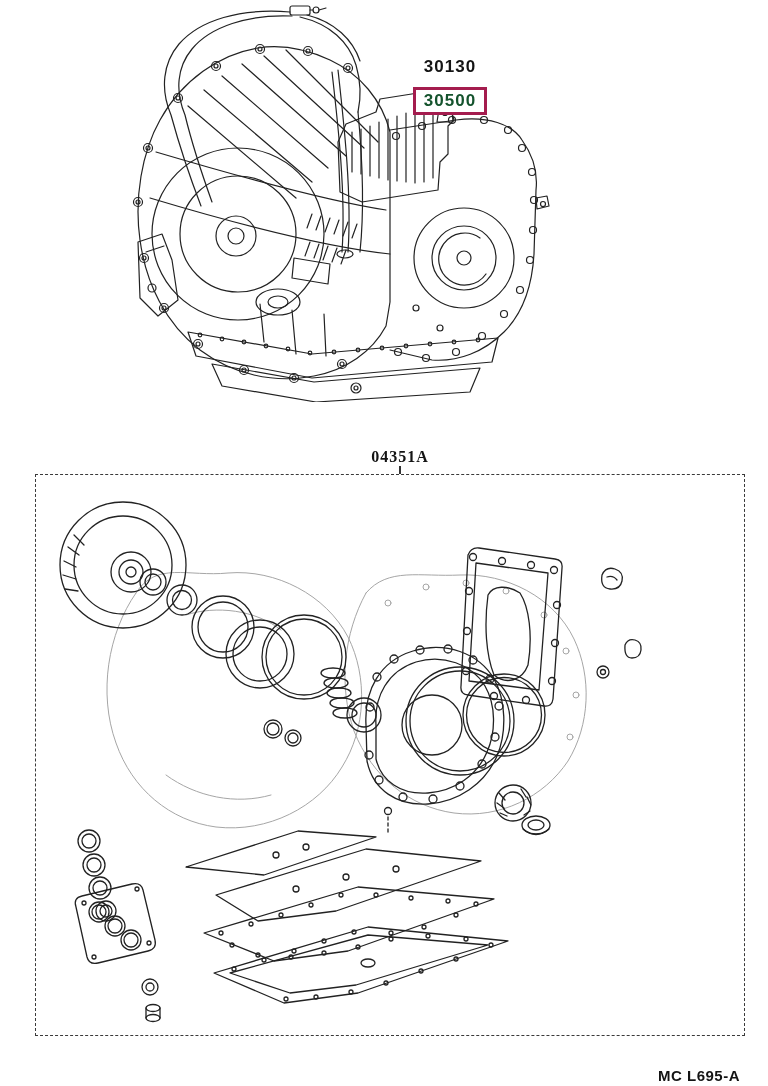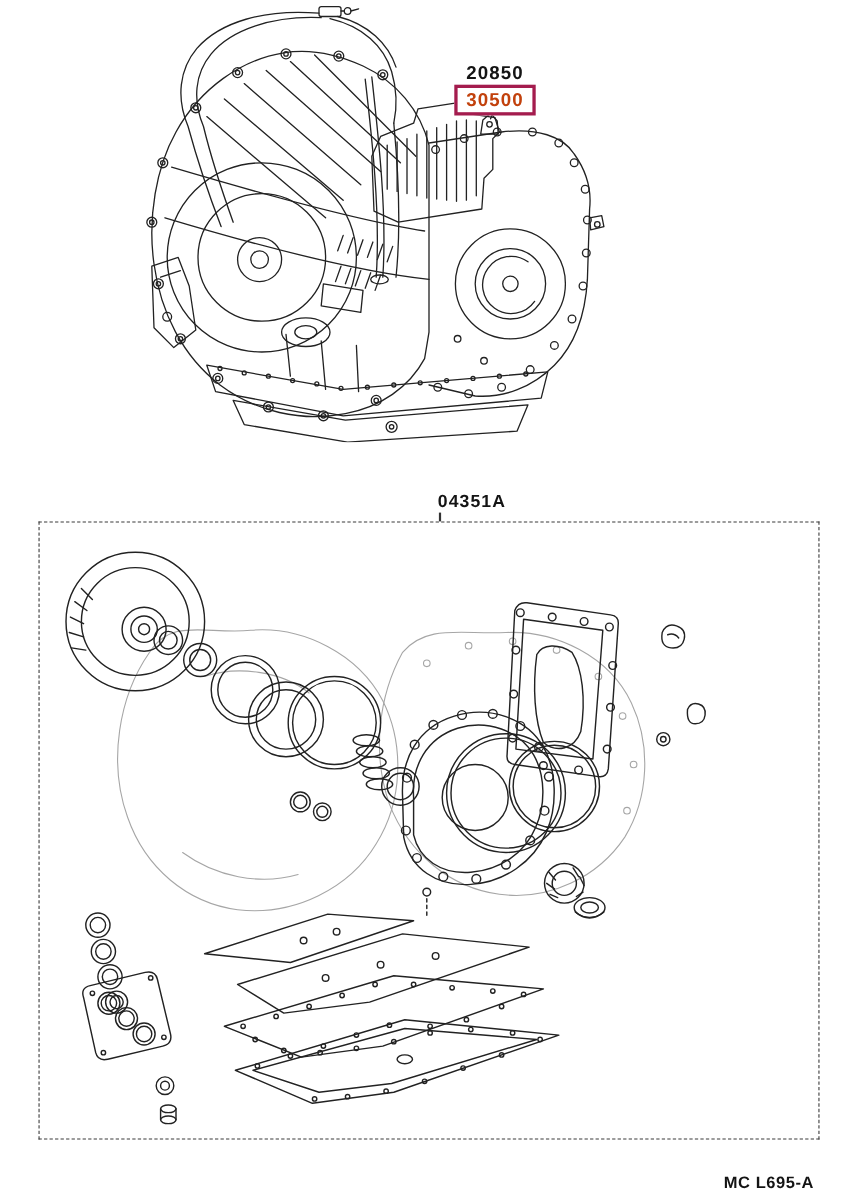--- a/index.html
+++ b/index.html
@@ -15,31 +15,31 @@
   .assembly-svg { position:absolute; left:60px; top:2px; }
 
   .callout {
     position:absolute; left:408px; top:58px; width:84px;
     display:flex; flex-direction:column; align-items:center;
   }
   .callout-plain {
     font-size:17px; font-weight:700; letter-spacing:1px; color:#141414; line-height:18px;
   }
   .callout-box {
-    margin-top:1px;
+    margin-top:11px;
     border:3px solid #A41C4E;
     padding:1px 8px 2px 8px;
     background:#fff;
-    font-size:17px; font-weight:700; letter-spacing:1px; color:#c2410c;
+    font-size:17px; font-weight:700; letter-spacing:1px; color:#14532d;
     line-height:19px;
   }
 
   .kit-label {
     position:absolute; left:340px; top:448px; width:120px;
-    text-align:right; font-size:16px; font-weight:700; letter-spacing:1px; color:#141414;
+    text-align:center; font-size:16px; font-weight:700; letter-spacing:1px; color:#141414;font-family:Liberation Serif, serif;
   }
   .kit-tick {
     position:absolute; left:399px; top:466px; width:1.5px; height:8px; background:#333;
   }
   .kit-frame {
     position:absolute; left:35px; top:474px; width:710px; height:562px;
     border:1.5px dashed #3a3a3a;
   }
   .kit-svg { position:absolute; left:0; top:0; }
 
@@ -170,21 +170,21 @@
       </g>
 
       <g>
         <path d="M389,98 L386,106"></path>
         <path d="M377,120 L379,107 L386,101 L392,108 L393,120 Z"></path>
         <circle cx="385" cy="111" r="2.5"></circle>
       </g>
     </svg>
 
     <div class="callout">
-      <div class="callout-plain">20850</div>
+      <div class="callout-plain">30130</div>
       <div class="callout-box">
         <span>30500</span>
       </div>
     </div>
   </section>
 
   <section>
     <div class="kit-label">04351A</div>
     <div class="kit-tick"></div>
 

